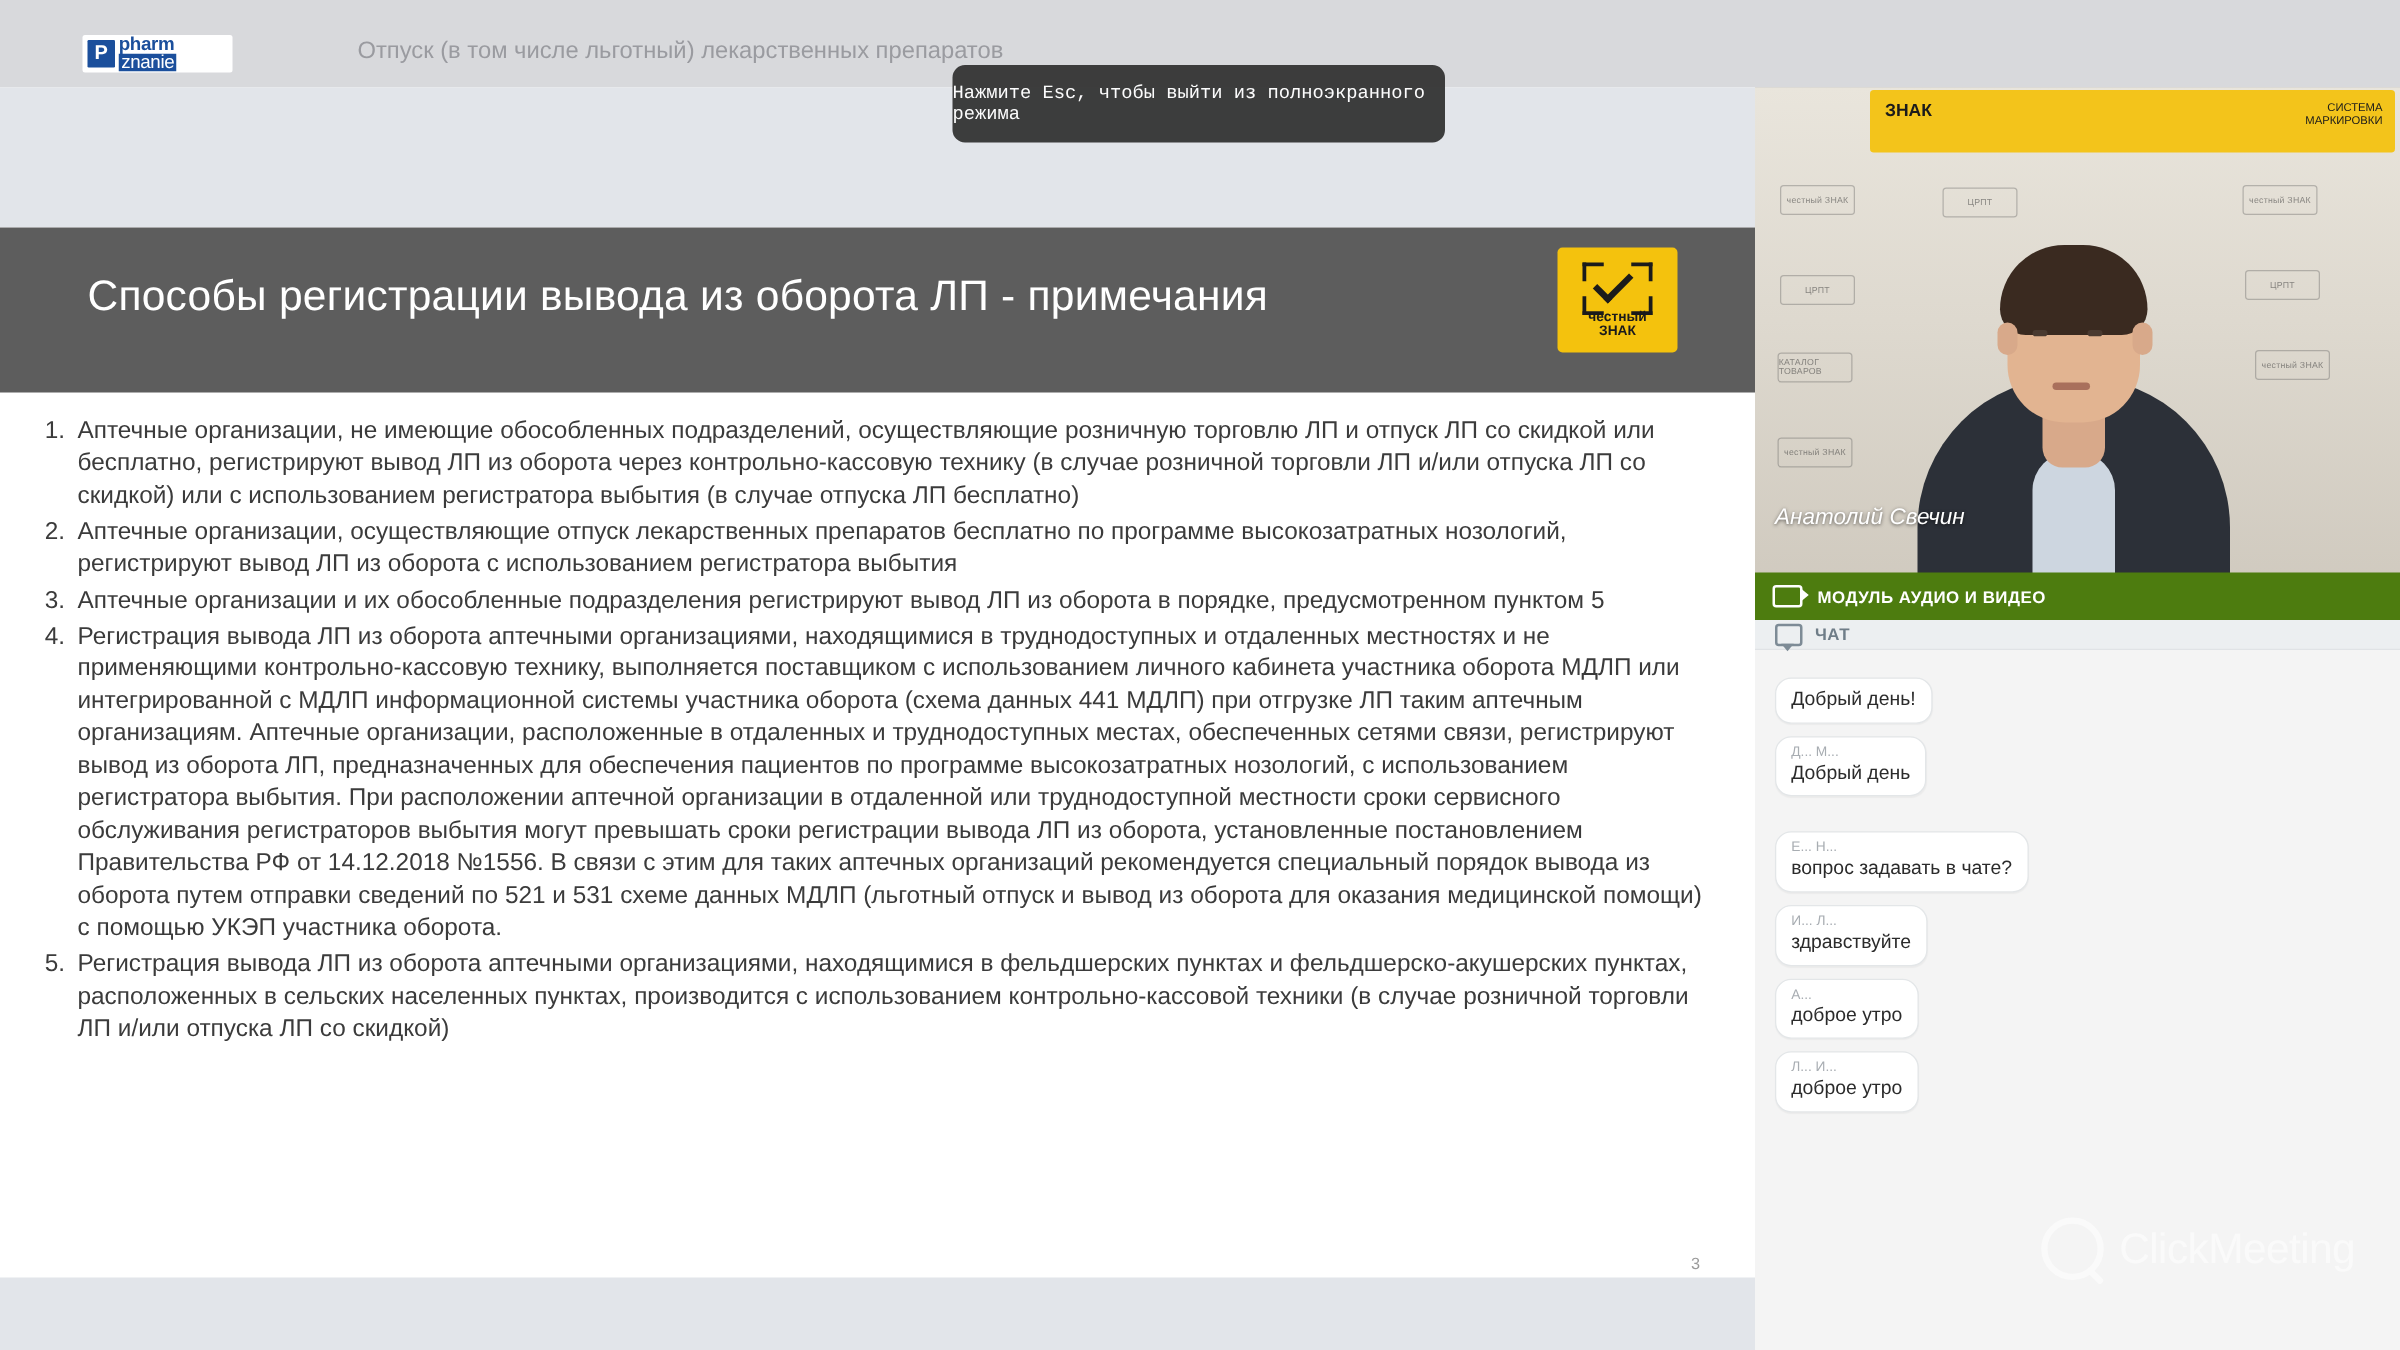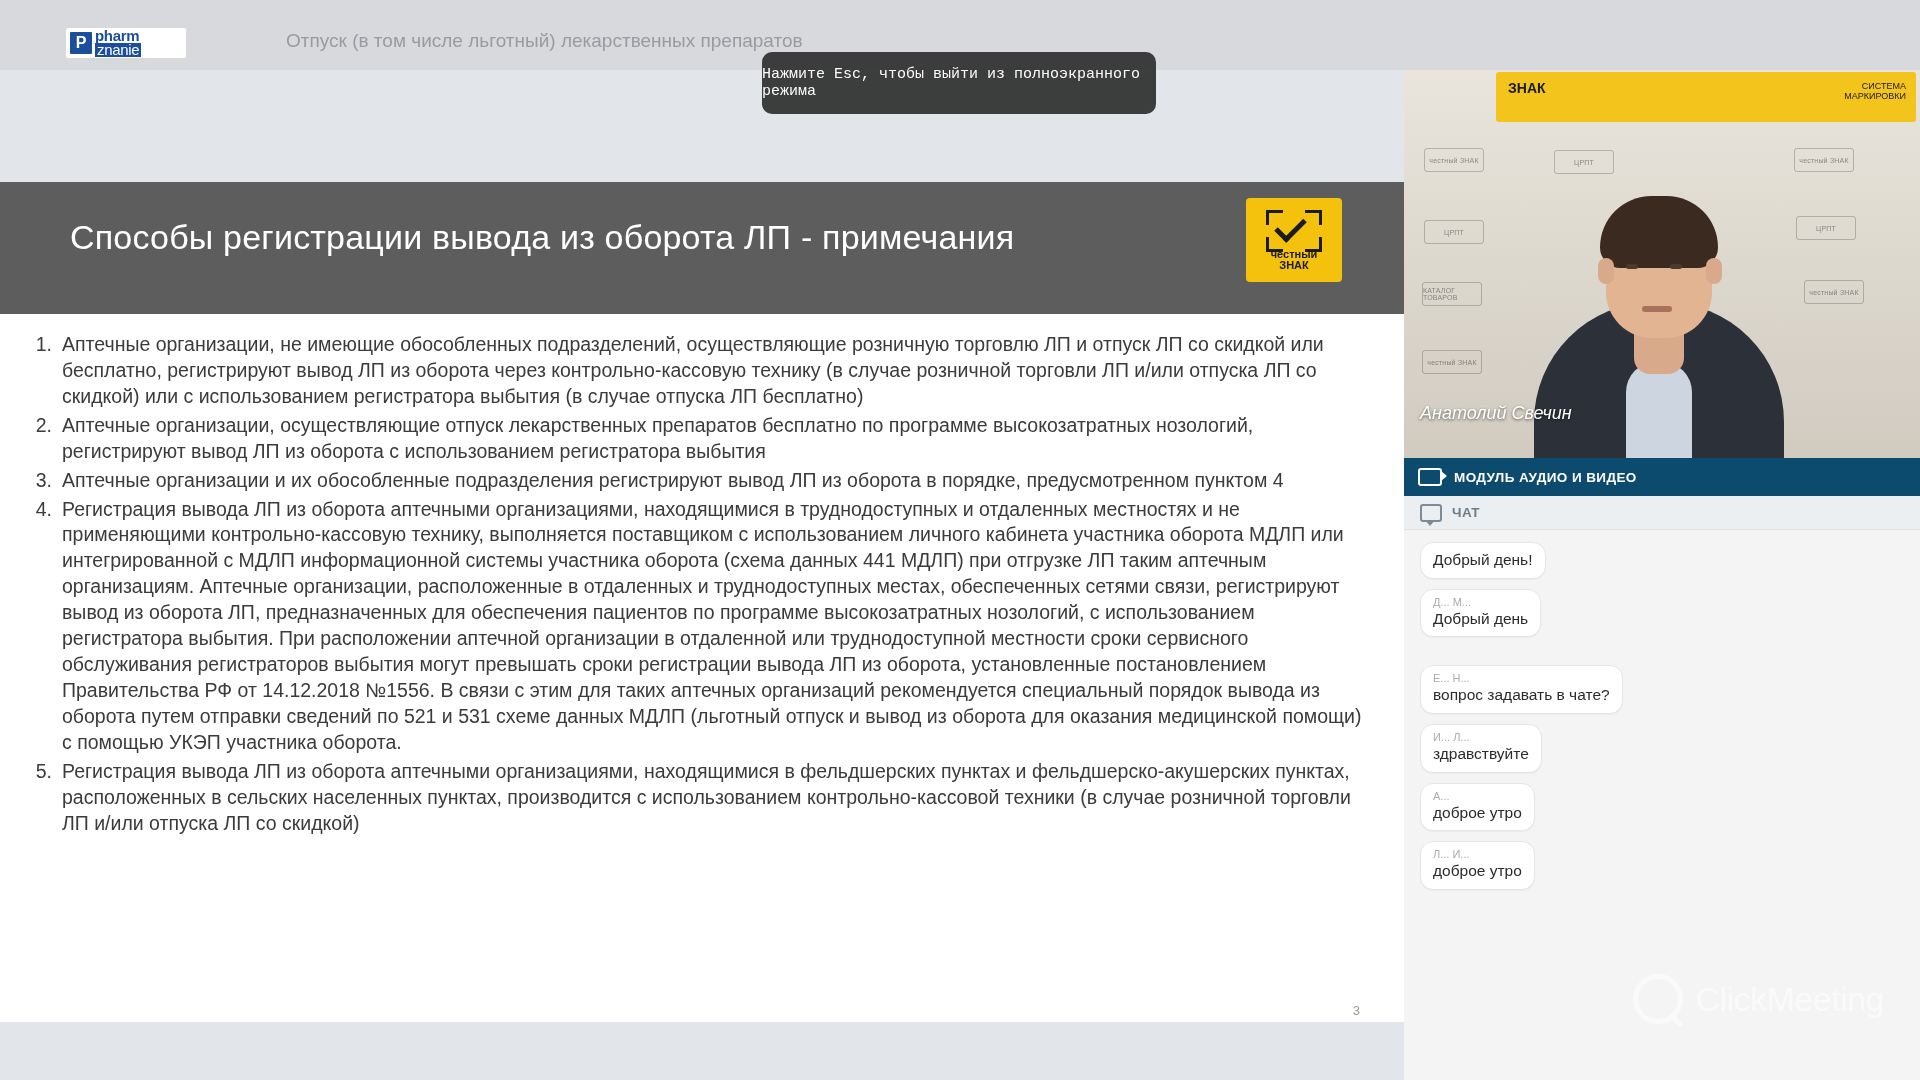--- a/index.html
+++ b/index.html
@@ -392,21 +392,21 @@
     text-shadow: 0 1px 3px rgba(0,0,0,0.6);
     font-style: italic;
   }
 
   .module-bar {
     position: absolute;
     left: 0;
     top: 388px;
     width: 516px;
     height: 38px;
-    background: #0c4a6e;
+    background: #4d7c0f;
     display: flex;
     align-items: center;
     padding-left: 14px;
     box-sizing: border-box;
   }
   .module-bar .cam-icon {
     width: 20px;
     height: 14px;
     border: 2px solid #ffffff;
     border-radius: 3px;
@@ -428,21 +428,21 @@
     font-weight: bold;
     letter-spacing: 0.4px;
   }
 
   
   .chat-header {
     position: absolute;
     left: 0;
     top: 426px;
     width: 516px;
-    height: 34px;
+    height: 24px;
     background: #eceff1;
     display: flex;
     align-items: center;
     padding-left: 16px;
     box-sizing: border-box;
     border-bottom: 1px solid #e0e3e6;
   }
   .chat-header .chat-icon {
     width: 18px;
     height: 14px;
@@ -580,21 +580,21 @@
         <div class="slide-item">
           <div class="num">1.</div>
           <div class="txt">Аптечные организации, не имеющие обособленных подразделений, осуществляющие розничную торговлю ЛП и отпуск ЛП со скидкой или бесплатно, регистрируют вывод ЛП из оборота через контрольно-кассовую технику (в случае розничной торговли ЛП и/или отпуска ЛП со скидкой) или с использованием регистратора выбытия (в случае отпуска ЛП бесплатно)</div>
         </div>
         <div class="slide-item">
           <div class="num">2.</div>
           <div class="txt">Аптечные организации, осуществляющие отпуск лекарственных препаратов бесплатно по программе высокозатратных нозологий, регистрируют вывод ЛП из оборота с использованием регистратора выбытия</div>
         </div>
         <div class="slide-item">
           <div class="num">3.</div>
-          <div class="txt">Аптечные организации и их обособленные подразделения регистрируют вывод ЛП из оборота в порядке, предусмотренном пунктом 4</div>
+          <div class="txt">Аптечные организации и их обособленные подразделения регистрируют вывод ЛП из оборота в порядке, предусмотренном пунктом 5</div>
         </div>
         <div class="slide-item">
           <div class="num">4.</div>
           <div class="txt">Регистрация вывода ЛП из оборота аптечными организациями, находящимися в труднодоступных и отдаленных местностях и не применяющими контрольно-кассовую технику, выполняется поставщиком с использованием личного кабинета участника оборота МДЛП или интегрированной с МДЛП информационной системы участника оборота (схема данных 441 МДЛП) при отгрузке ЛП таким аптечным организациям. Аптечные организации, расположенные в отдаленных и труднодоступных местах, обеспеченных сетями связи, регистрируют вывод из оборота ЛП, предназначенных для обеспечения пациентов по программе высокозатратных нозологий, с использованием регистратора выбытия. При расположении аптечной организации в отдаленной или труднодоступной местности сроки сервисного обслуживания регистраторов выбытия могут превышать сроки регистрации вывода ЛП из оборота, установленные постановлением Правительства РФ от 14.12.2018 №1556. В связи с этим для таких аптечных организаций рекомендуется специальный порядок вывода из оборота путем отправки сведений по 521 и 531 схеме данных МДЛП (льготный отпуск и вывод из оборота для оказания медицинской помощи) с помощью УКЭП участника оборота.</div>
         </div>
         <div class="slide-item">
           <div class="num">5.</div>
           <div class="txt">Регистрация вывода ЛП из оборота аптечными организациями, находящимися в фельдшерских пунктах и фельдшерско-акушерских пунктах, расположенных в сельских населенных пунктах, производится с использованием контрольно-кассовой техники (в случае розничной торговли ЛП и/или отпуска ЛП со скидкой)</div>
         </div>
       </div>

